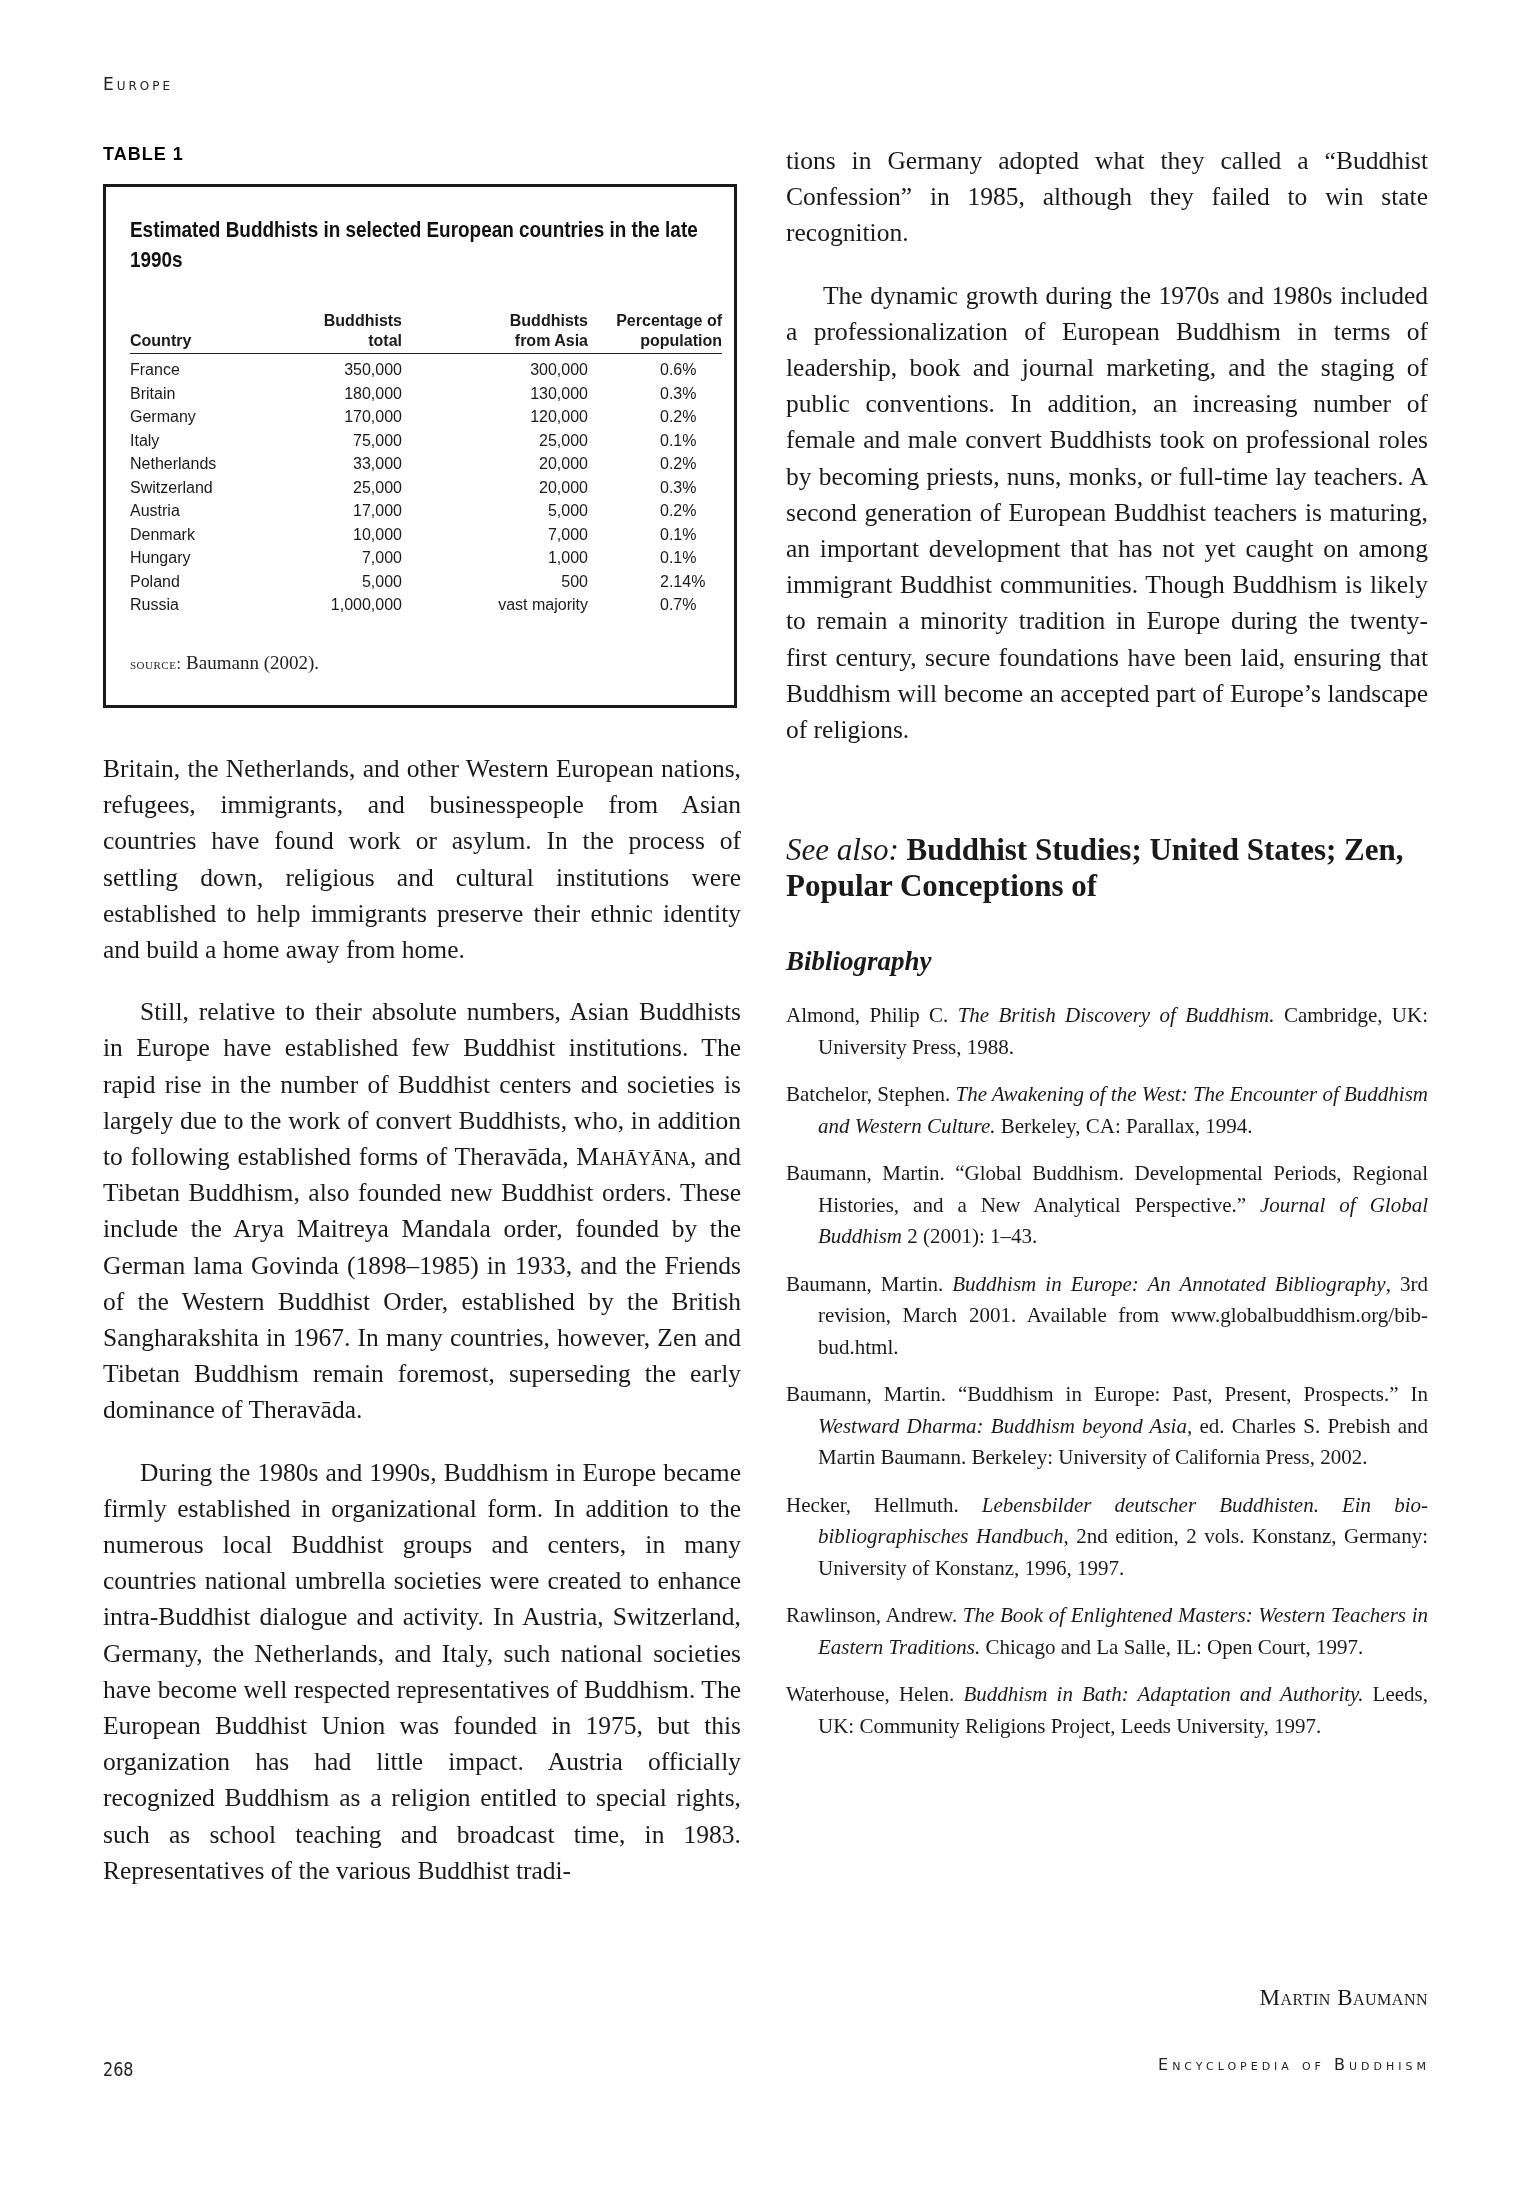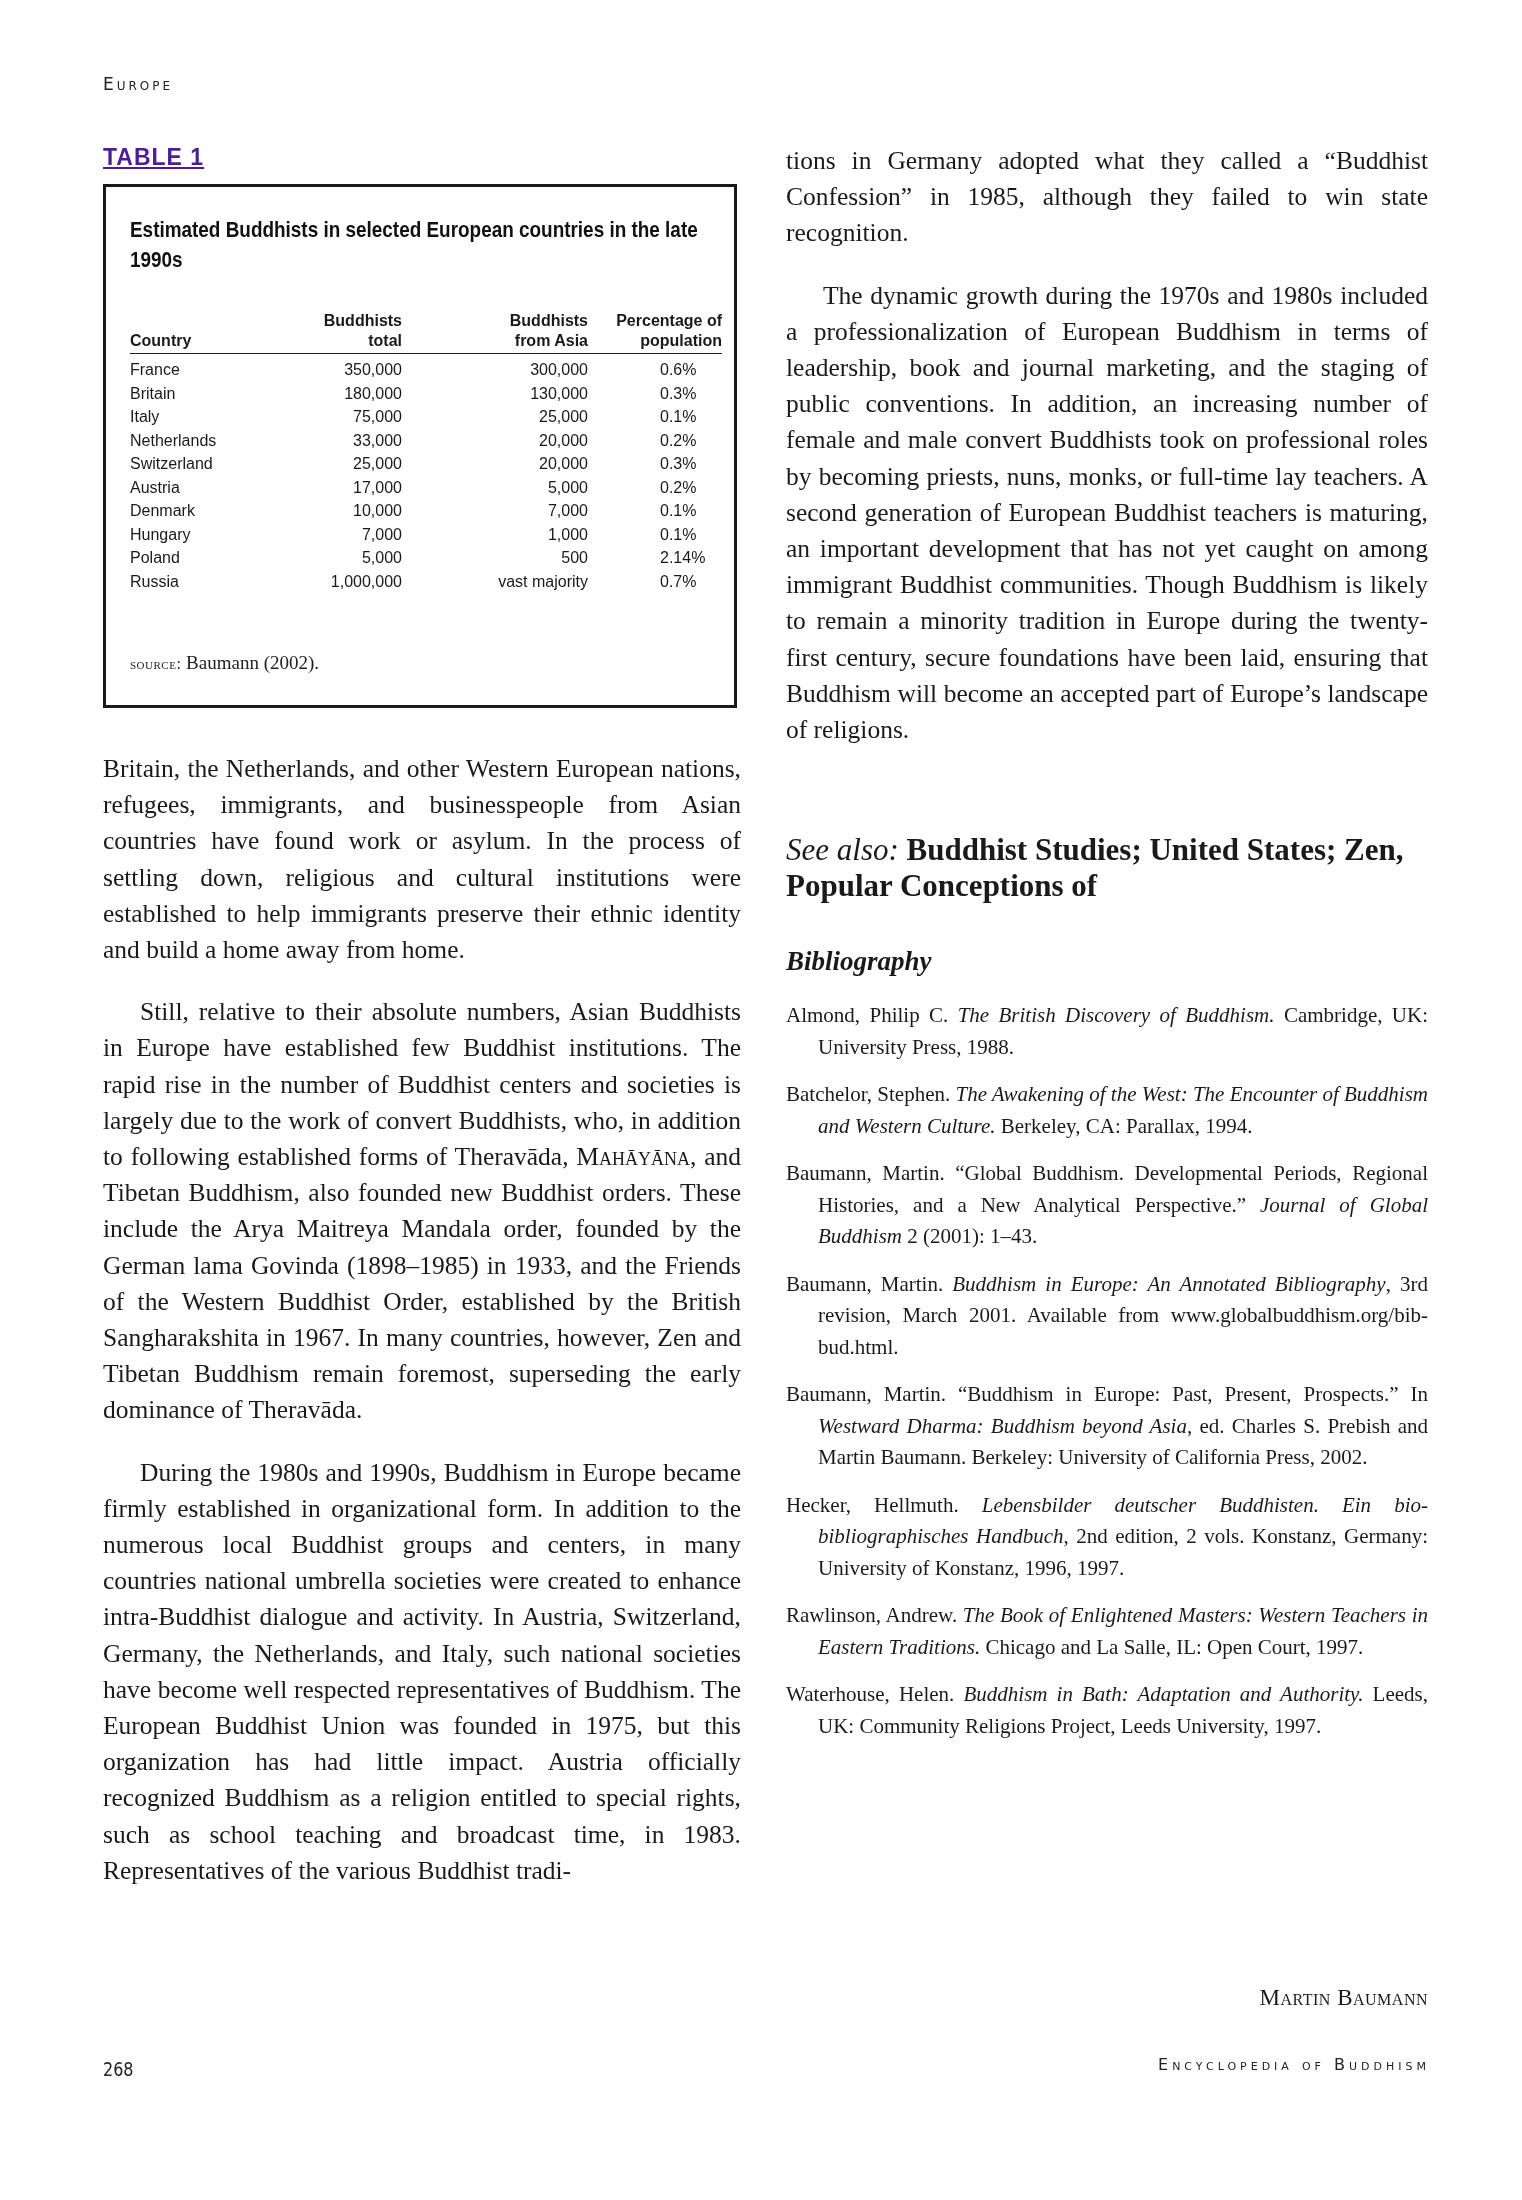--- a/index.html
+++ b/index.html
@@ -1,20 +1,20 @@
 <!DOCTYPE html>
 <html><head>
 <meta charset="utf-8">
 <style>
   html, body { margin: 0; padding: 0; background: #ffffff; }
   body { width: 1522px; height: 2200px; position: relative; overflow: hidden; color: #1a1a1a; }
 
   .running-head { position: absolute; left: 103px; top: 74px; font-family: "DejaVu Sans", sans-serif; font-size: 17px; letter-spacing: 3px; font-variant: small-caps; color: #222; }
 
-  .table-label { position: absolute; left: 103px; top: 144px; font-family: "Liberation Sans", sans-serif; font-weight: 900; font-size: 23px; letter-spacing: 1px; color: #4c1d95; text-decoration: underline; }
+  .table-label { position: absolute; left: 103px; top: 144px; font-family: "Liberation Sans", sans-serif; font-weight: 900; font-size: 18px; letter-spacing: 1px; color: #000000; }
 
   .table-box { position: absolute; left: 103px; top: 184px; width: 628px; height: 518px; border: 3px solid #1a1a1a; box-sizing: content-box; }
   .table-title { position: absolute; left: 24px; top: 28px; width: 590px; font-family: "Liberation Sans", sans-serif; font-weight: bold; font-size: 22px; line-height: 30px; transform: scaleX(0.86); transform-origin: left top; width: 690px; color: #111; }
   .data-table { position: absolute; left: 24px; top: 124px; width: 592px; border-collapse: collapse; font-family: "Liberation Sans", sans-serif; font-size: 16px; color: #1a1a1a; }
   .data-table th { font-weight: bold; font-size: 16px; line-height: 20px; vertical-align: bottom; padding: 0 0 2px 0; border-bottom: 1.5px solid #222; }
   .data-table td { line-height: 23.5px; padding: 0; white-space: nowrap; }
   .data-table .c0 { text-align: left; width: 150px; }
   .data-table .c1 { text-align: right; width: 122px; padding-right: 0; }
   .data-table .c2 { text-align: right; width: 186px; }
   .data-table .c3 { text-align: left; width: 134px; padding-left: 72px; box-sizing: border-box; }
@@ -69,20 +69,26 @@
           <td class="c0">France</td>
           <td class="c1">350,000</td>
           <td class="c2">300,000</td>
           <td class="c3">0.6%</td>
         </tr>
         <tr>
           <td class="c0">Britain</td>
           <td class="c1">180,000</td>
           <td class="c2">130,000</td>
           <td class="c3">0.3%</td>
+        </tr>
+        <tr>
+          <td class="c0">Germany</td>
+          <td class="c1">170,000</td>
+          <td class="c2">120,000</td>
+          <td class="c3">0.2%</td>
         </tr>
         <tr>
           <td class="c0">Italy</td>
           <td class="c1">75,000</td>
           <td class="c2">25,000</td>
           <td class="c3">0.1%</td>
         </tr>
         <tr>
           <td class="c0">Netherlands</td>
           <td class="c1">33,000</td>

